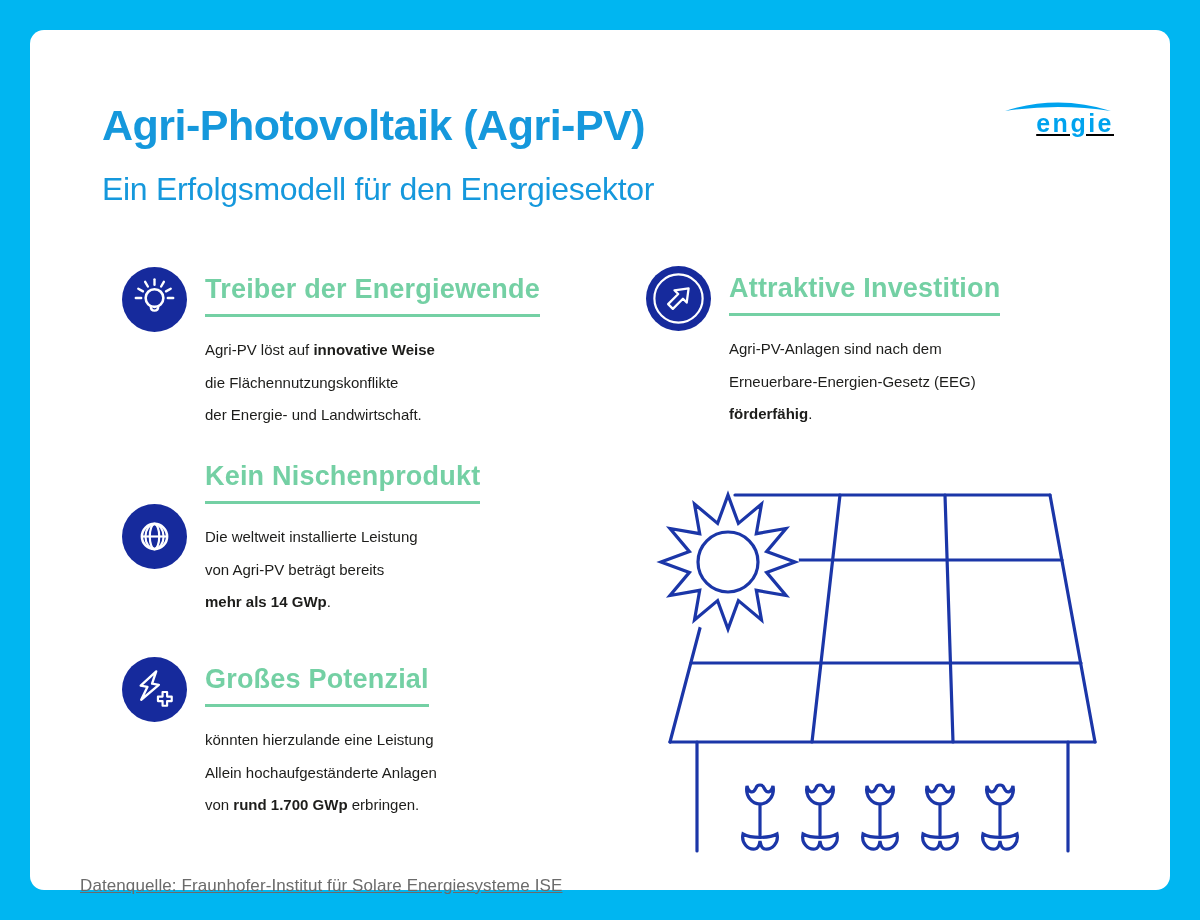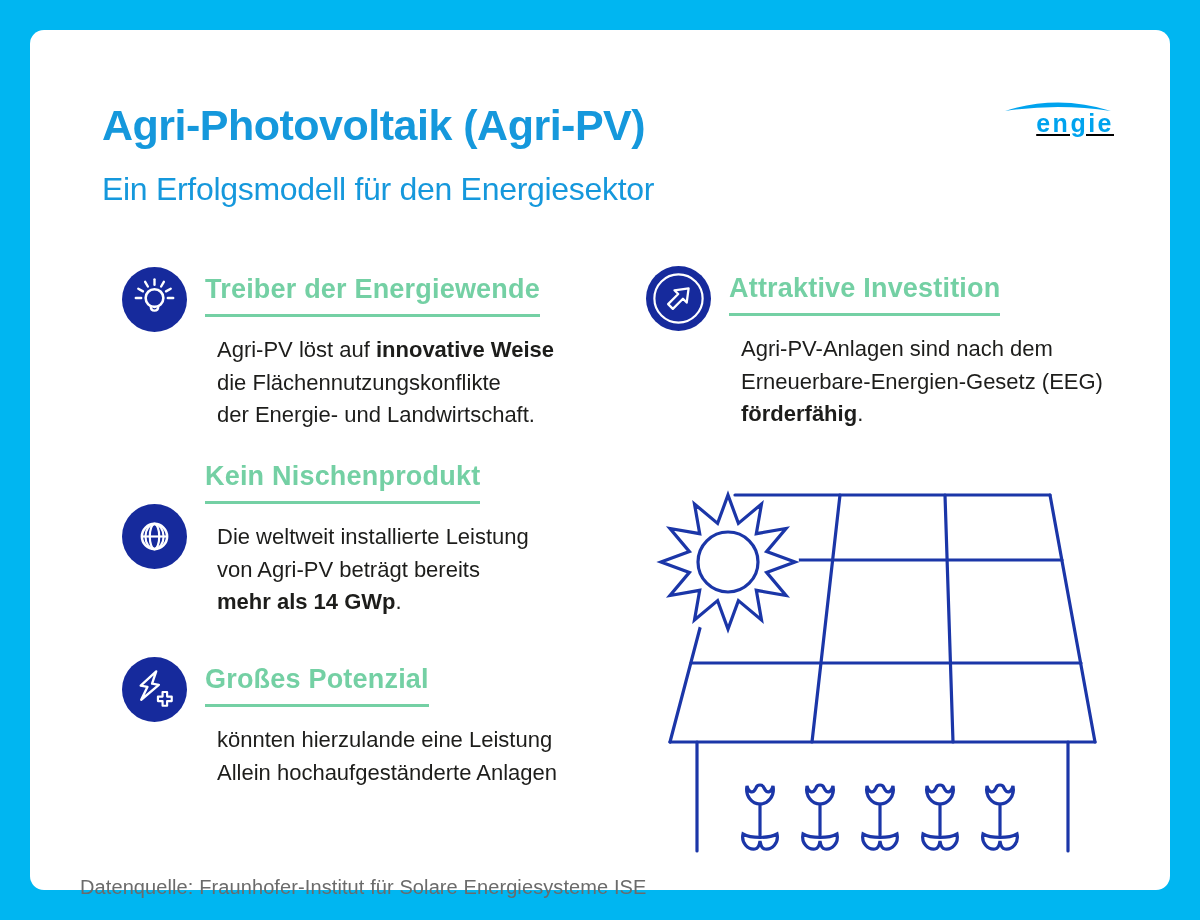--- a/index.html
+++ b/index.html
@@ -55,33 +55,32 @@
   .feature-title{
     display:inline-block;
     font-size:27px; font-weight:600; letter-spacing:0.2px;
     color:var(--c-teal);
     padding-bottom:9px;
     border-bottom:3px solid var(--c-teal);
     line-height:1.15;
   }
   .feature .body{ margin-top:17px; }
   .feature .line{
-    font-size:22px; line-height:32.5px; color:var(--c-ink);
+    font-size:15px; line-height:32.5px; color:var(--c-ink);
     white-space:nowrap;
-    margin-left:12px;
   }
   .feature .line b{ font-weight:700; }
   #sec-treiber      { left:92px;  top:237px; }
   #sec-nische       { left:92px;  top:424px;align-items:center; }
   #sec-potenzial    { left:92px;  top:627px; }
   #sec-investition  { left:616px; top:236px; }
   .illustration{ position:absolute; left:620px; top:450px; width:500px; height:400px; }
   .footer{
     position:absolute; left:50px; top:846px;
-    font-size:20px; color:var(--c-muted); letter-spacing:0.1px;
+    font-size:17px; color:var(--c-muted); letter-spacing:0.1px;text-decoration:underline;
   }
   .ic-stroke{ stroke:#ffffff; fill:none; }
   .draw{ stroke:var(--c-line); fill:none; stroke-width:3.2; stroke-linecap:round; }
 </style>
 </head>
 <body>
 
 <div class="card">
 
   <h1 class="title">Agri-Photovoltaik (Agri-PV)</h1>
@@ -153,20 +152,21 @@
         <g transform="translate(10.5,9.5)">
           <path d="M-2.3,-7 h4.6 v4.7 h4.7 v4.6 h-4.7 v4.7 h-4.6 v-4.7 h-4.7 v-4.6 h4.7 Z" fill="var(--c-navy)" stroke="#ffffff" stroke-width="2.2" stroke-linejoin="round"></path>
         </g>
       </svg>
     </div>
     <div class="content">
       <h3 class="feature-title">Großes Potenzial</h3>
       <div class="body">
         <p class="line"><span>könnten hierzulande eine Leistung</span></p>
         <p class="line"><span>Allein hochaufgeständerte Anlagen</span></p>
+        <p class="line"><span>von </span><b>rund 1.700 GWp</b><span> erbringen.</span></p>
       </div>
     </div>
   </section>
 
   <section class="feature" id="sec-investition">
     <div class="badge">
       <svg viewBox="-33 -33 66 66">
         <circle r="33" fill="var(--c-navy)"></circle>
         <circle r="24.5" class="ic-stroke" stroke-width="2.2"></circle>
         <g transform="rotate(-45)" class="ic-stroke" stroke-width="2.3" stroke-linejoin="round">

